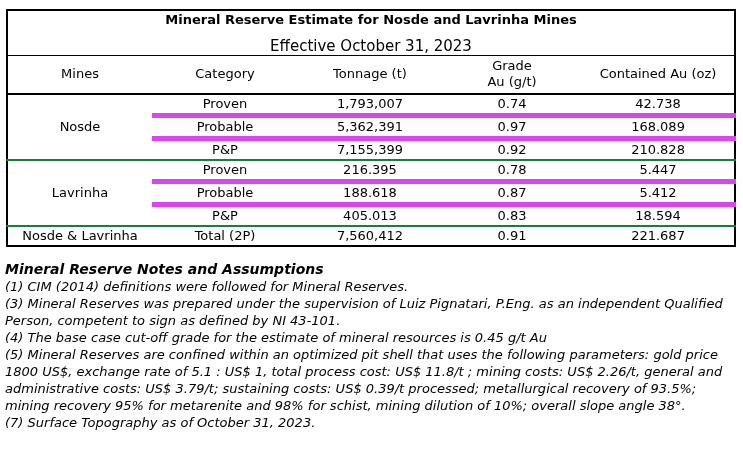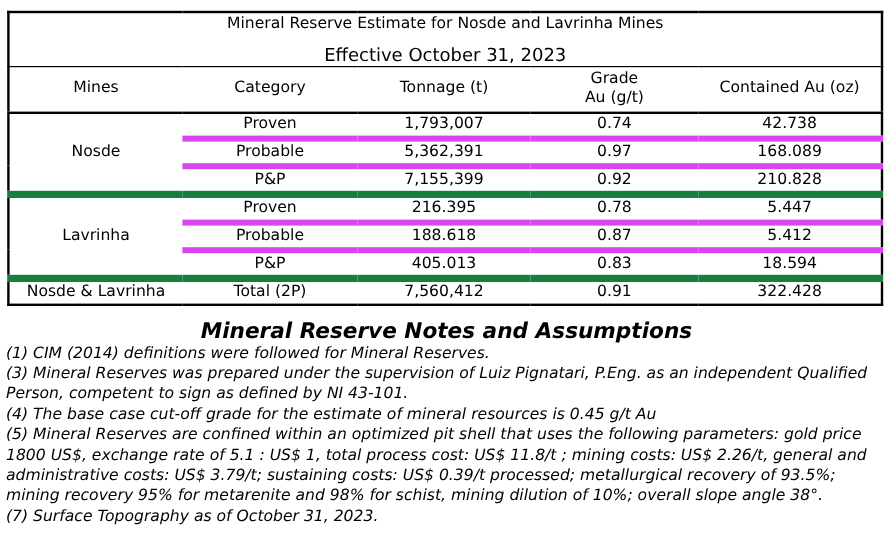--- a/index.html
+++ b/index.html
@@ -26,50 +26,49 @@
     vertical-align: middle;
     font-size: 13px;
     font-weight: normal;
     overflow: hidden;
     white-space: nowrap;
   }
   .title-cell {
     border-bottom: 1px solid #000;
     padding: 2px 0 3px 0;
   }
-  .tbl-title  { font-weight: normal; font-size: 13px; line-height: 17px; }
+  .tbl-title  { font-weight: bold; font-size: 13px; line-height: 17px; }
   .tbl-subtitle { font-size: 15px; line-height: 17px; margin-top: 10px; }
 
   .header-row th {
     border-bottom: 2px solid #000;
     height: 38px;
     line-height: 16px;
   }
   .bold { font-weight: bold; }
 
   .reserve-table tbody td { height: 18px; line-height: 18px; }
   .mine-cell { font-weight: bold; }
 
   
   td.sep { border-bottom: 5px solid #d946ef; }
   
-  td.group-end { border-bottom: 6px solid #15803d; }
+  td.group-end { border-bottom: 2px solid #15803d; }
 
   .notes {
     margin: 13px 4px 0 5px;
     width: 734px;
     font-style: italic;
     font-size: 13px;
     line-height: 17px;
   }
   .notes-heading {
     font-weight: bold;
-    font-size: 18px;
+    font-size: 14px;
     line-height: 18px;
-    text-align: center;
   }
   .note { }
 </style>
 </head>
 <body>
 
 <div class="page">
 
   <table class="reserve-table">
     <colgroup>
@@ -137,21 +136,21 @@
         <td class="bold group-end">405.013</td>
         <td class="bold group-end">0.83</td>
         <td class="bold group-end">18.594</td>
       </tr>
 
       <tr>
         <td class="bold">Nosde &amp; Lavrinha</td>
         <td class="bold">Total (2P)</td>
         <td class="bold">7,560,412</td>
         <td class="bold">0.91</td>
-        <td class="bold">322.428</td>
+        <td class="bold">221.687</td>
       </tr>
     </tbody>
   </table>
 
   <div class="notes">
     <div class="notes-heading">Mineral Reserve Notes and Assumptions</div>
     <div class="note">(1) CIM (2014) definitions were followed for Mineral Reserves.</div>
     <div class="note">(3) Mineral Reserves was prepared under the supervision of Luiz Pignatari, P.Eng. as an independent Qualified Person, competent to sign as defined by NI 43-101.</div>
     <div class="note">(4) The base case cut-off grade for the estimate of mineral resources is 0.45 g/t Au</div>
     <div class="note">(5) Mineral Reserves are confined within an optimized pit shell that uses the following parameters: gold price 1800 US$, exchange rate of 5.1 : US$ 1, total process cost: US$ 11.8/t ; mining costs: US$ 2.26/t, general and administrative costs: US$ 3.79/t; sustaining costs: US$ 0.39/t processed; metallurgical recovery of 93.5%; mining recovery 95% for metarenite and 98% for schist, mining dilution of 10%; overall slope angle 38°.</div>

